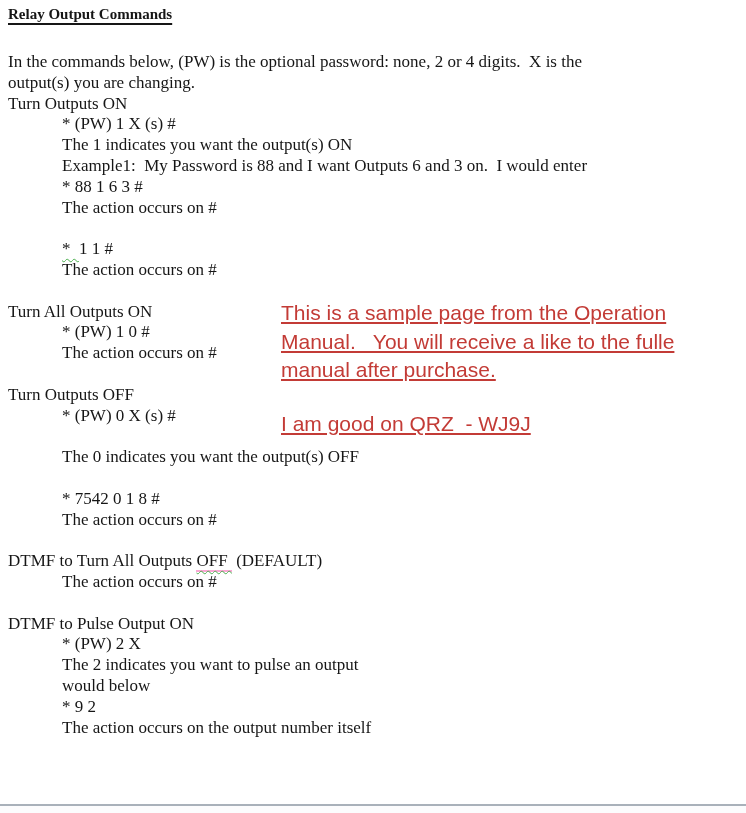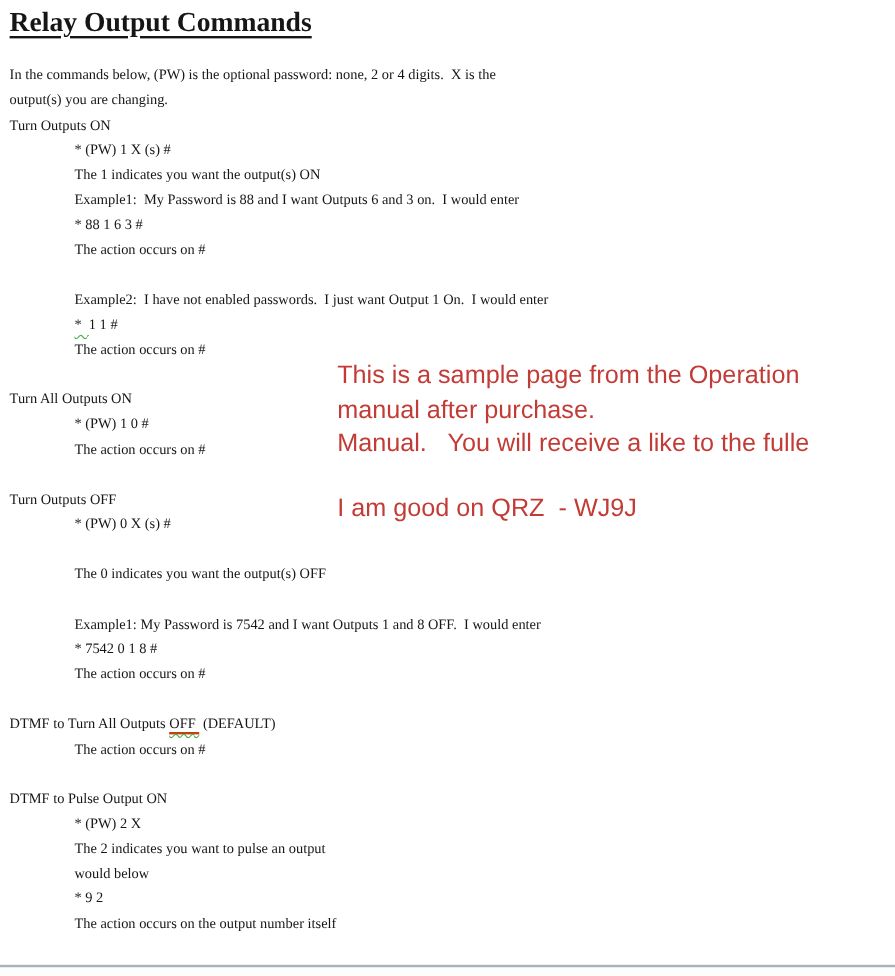--- a/index.html
+++ b/index.html
@@ -8,55 +8,56 @@
     background: #ffffff;
     position: relative;
     overflow: hidden;
     font-family: "Liberation Serif", serif;
     color: #161616;
   }
   #document-page { position: absolute; inset: 0; }
 
   #page-title {
     position: absolute; left: 8px; top: 6px;
-    font-size: 23px; font-weight: bold;
+    font-size: 15px; font-weight: bold;
     text-decoration: underline;
     text-decoration-thickness: 2px;
     text-underline-offset: 4px;
     white-space: pre;
   }
 
   #doc-body {
     position: absolute; left: 8px; top: 52px; right: 0;
   }
   .line {
-    font-size: 12px;
+    font-size: 17px;
     line-height: 20.8px;
     height: 20.8px;
     white-space: pre;
   }
   .line.indent { padding-left: 54px; }
   .line.bold { font-weight: normal; }
 
   .run-underline {
-    border-bottom: 2px solid #c2410c;
+    border-bottom: 2px solid #f9a8d4;
   }
   .run-squiggle {
     text-decoration: underline wavy #4caf50;
     text-decoration-thickness: 1px;
     text-underline-offset: 4px;
     text-decoration-skip-ink: none;
   }
 
   .red-note {
     position: absolute;
     font-family: "Liberation Sans", sans-serif;
     font-size: 21px;
     line-height: 28.5px;
     white-space: pre;
+    text-decoration: underline;
   }
   #sample-note { left: 281px; top: 299px; }
   #qrz-note   { left: 281px; top: 410px; }
 
   #window-bottom-border {
     position: absolute;
     left: 0; right: 0; top: 804px; bottom: 0;
     background: #fcfcfd;
     border-top: 2px solid #a9b1ba;
     z-index: 5;
@@ -72,47 +73,45 @@
   <div id="doc-body">
       <div class="line"><span>In the commands below, (PW) is the optional password: none, 2 or 4 digits.  X is the</span></div>
       <div class="line"><span>output(s) you are changing.</span></div>
       <div class="line bold"><span>Turn Outputs ON</span></div>
       <div class="line indent"><span>* (PW) 1 X (s) #</span></div>
       <div class="line indent"><span>The 1 indicates you want the output(s) ON</span></div>
       <div class="line indent"><span>Example1:  My Password is 88 and I want Outputs 6 and 3 on.  I would enter</span></div>
       <div class="line indent"><span>* 88 1 6 3 #</span></div>
       <div class="line indent"><span>The action occurs on #</span></div>
       <div class="line"><span></span></div>
-      <div class="line indent"><span>Example2:  I have not enabled passwords.  I just want Output 1 On.  I would enter</span></div>
       <div class="line indent"><span class="run-squiggle">*  </span><span>1 1 #</span></div>
       <div class="line indent"><span>The action occurs on #</span></div>
       <div class="line"><span></span></div>
       <div class="line bold"><span>Turn All Outputs ON</span></div>
       <div class="line indent"><span>* (PW) 1 0 #</span></div>
       <div class="line indent"><span>The action occurs on #</span></div>
       <div class="line"><span></span></div>
       <div class="line bold"><span>Turn Outputs OFF</span></div>
       <div class="line indent"><span>* (PW) 0 X (s) #</span></div>
       <div class="line"><span></span></div>
       <div class="line indent"><span>The 0 indicates you want the output(s) OFF</span></div>
       <div class="line"><span></span></div>
-      <div class="line indent"><span>Example1: My Password is 7542 and I want Outputs 1 and 8 OFF.  I would enter</span></div>
       <div class="line indent"><span>* 7542 0 1 8 #</span></div>
       <div class="line indent"><span>The action occurs on #</span></div>
       <div class="line"><span></span></div>
       <div class="line bold"><span>DTMF to Turn All Outputs </span><span class="run-underline run-squiggle">OFF </span><span> (DEFAULT)</span></div>
       <div class="line indent"><span>The action occurs on #</span></div>
       <div class="line"><span></span></div>
       <div class="line bold"><span>DTMF to Pulse Output ON</span></div>
       <div class="line indent"><span>* (PW) 2 X</span></div>
       <div class="line indent"><span>The 2 indicates you want to pulse an output</span></div>
       <div class="line indent"><span>would below</span></div>
       <div class="line indent"><span>* 9 2</span></div>
       <div class="line indent"><span>The action occurs on the output number itself</span></div>
     </div>
 
-  <div id="sample-note" class="red-note" style="color: rgb(195, 59, 54);"><div>This is a sample page from the Operation</div><div>manual after purchase.</div><div>Manual.   You will receive a like to the fulle</div></div>
+  <div id="sample-note" class="red-note" style="color: rgb(195, 59, 54);"><div>This is a sample page from the Operation</div><div>Manual.   You will receive a like to the fulle</div><div>manual after purchase.</div></div>
 
   <div id="qrz-note" class="red-note" style="color: rgb(195, 59, 54);">I am good on QRZ  - WJ9J</div>
 
   <div id="window-bottom-border"></div>
 
 </div>
 
 </body></html>

